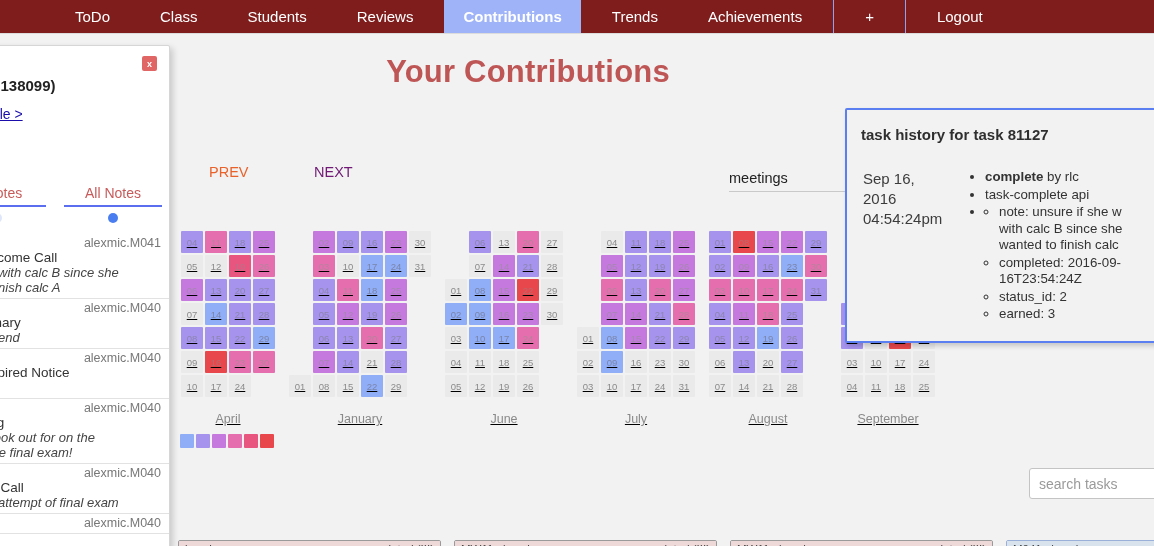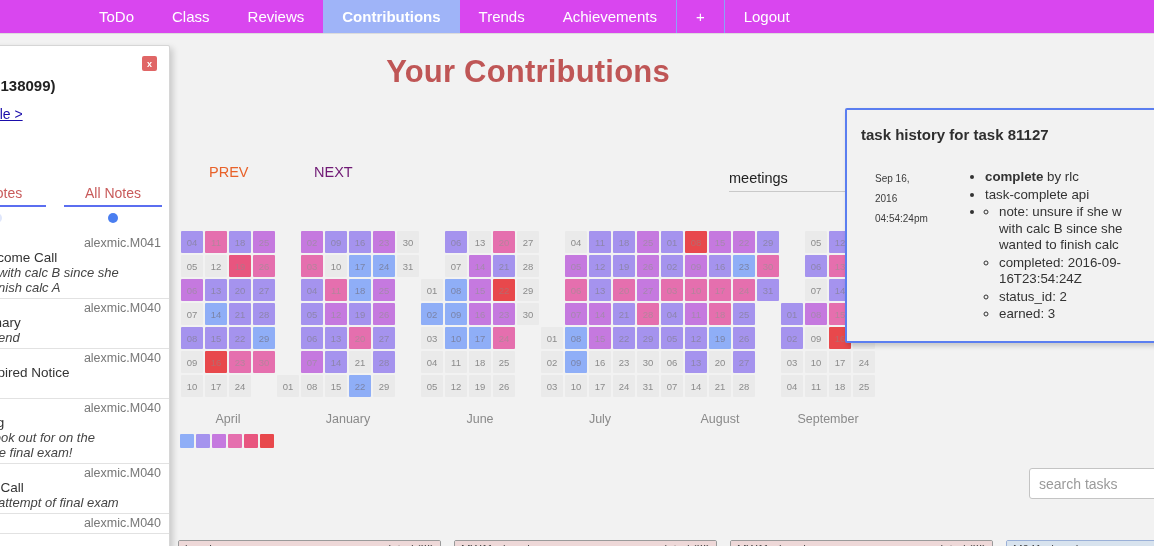--- a/index.html
+++ b/index.html
@@ -7,23 +7,24 @@
     width: 1154px; height: 546px;
     overflow: hidden;
     font-family: "Liberation Sans", sans-serif;
     background: #f2f2f2;
   }
   #root { position: relative; width: 1154px; height: 546px; background: #f2f2f2; }
 
   
   .navbar {
     position: absolute; top: 0; left: 0; width: 1154px; height: 34px;
-    background: #d946ef; display: flex; align-items: stretch;
-    padding-left: 80px;
+    background: #7f1d1d; display: flex; align-items: stretch;
+    padding-left: 56px;
     border-bottom: 1px solid #dcdcdc;
+    gap: 12px;
   }
   .nav-item {
     display: flex; align-items: center; justify-content: center;
     padding: 0 19px; color: #ffffff; font-size: 15px; cursor: pointer;
     white-space: nowrap;
   }
   .nav-item.active { background: #9fb4f8; font-weight: bold; }
   .nav-sep { width: 1px; background: #8aa3f7; margin: 0; }
 
   
@@ -36,21 +37,21 @@
   }
 
   .prev-btn { position: absolute; top: 130px; left: 209px; color: #e8622a; font-size: 14.5px; cursor: pointer; }
   .next-btn { position: absolute; top: 130px; left: 314px; color: #701a75; font-size: 14.5px; cursor: pointer; }
 
   .meetings-box { position: absolute; top: 136px; left: 729px; width: 125px; }
   .meetings-label { font-size: 14.5px; color: #222; padding-bottom: 5px; }
   .meetings-rule { border-bottom: 1px solid #c9c9c9; }
 
   
-  .heatmap { position: absolute; top: 196px; left: 180px; display: flex; gap: 0px; }
+  .heatmap { position: absolute; top: 196px; left: 180px; display: flex; gap: 12px; text-decoration: underline; }
   .month { display: flex; flex-direction: column; }
   .month-grid { display: flex; }
   .mcol { display: flex; flex-direction: column; }
   .cell {
     width: 22px; height: 22px; margin: 1px;
     font-size: 9.5px; color: #8b8b8b;
     display: flex; align-items: center; justify-content: center;
     background: #eaeaea; border-radius: 1px;
   }
   .cell.blank { background: transparent; }
@@ -75,21 +76,21 @@
 
   
   .task-popup {
     position: absolute; top: 74px; left: 845px; width: 320px; height: 235px;
     background: #f2f2f2; border: 2px solid #5b7ef0; border-radius: 2px;
     box-shadow: 2px 3px 5px rgba(0,0,0,.18);
     overflow: hidden;
   }
   .task-popup h3 { font-size: 15px; color: #2f2f2f; padding: 16px 0 0 14px; }
   .th-row { display: flex; margin-top: 26px; }
-  .th-date { width: 122px; padding-left: 28px; font-size: 10px; color: #3c3c3c; line-height: 20px; }
+  .th-date { width: 122px; padding-left: 16px; font-size: 15px; color: #3c3c3c; line-height: 20px; }
   .th-list { flex: 1; font-size: 13.3px; color: #333; line-height: 16.5px; }
   .th-list ul { list-style: disc; margin-left: 16px; }
   .th-list ul ul { list-style: circle; margin-left: 14px; }
   .th-list li { margin-bottom: 1px; }
   .th-list b { font-weight: bold; }
   .th-divider { margin: 18px 14px 0 14px; border-top: 1px dashed #9a9a9a; }
 
   
   .sidebar {
     position: absolute; top: 45px; left: -62px; width: 232px; height: 505px;
@@ -127,20 +128,21 @@
   .card.blue .card-head { background: #d8e3ee; }
 </style>
 </head>
 <body>
 
 <div id="root">
 
   <div class="navbar" id="navbar">
       <div class="nav-item">ToDo</div>
       <div class="nav-item">Class</div>
+      <div class="nav-item">Students</div>
       <div class="nav-item">Reviews</div>
       <div class="nav-item active">Contributions</div>
       <div class="nav-item">Trends</div>
       <div class="nav-item">Achievements</div>
       <div class="nav-sep"></div>
       <div class="nav-item">+</div>
       <div class="nav-sep"></div>
       <div class="nav-item">Logout</div>
     </div>
 

